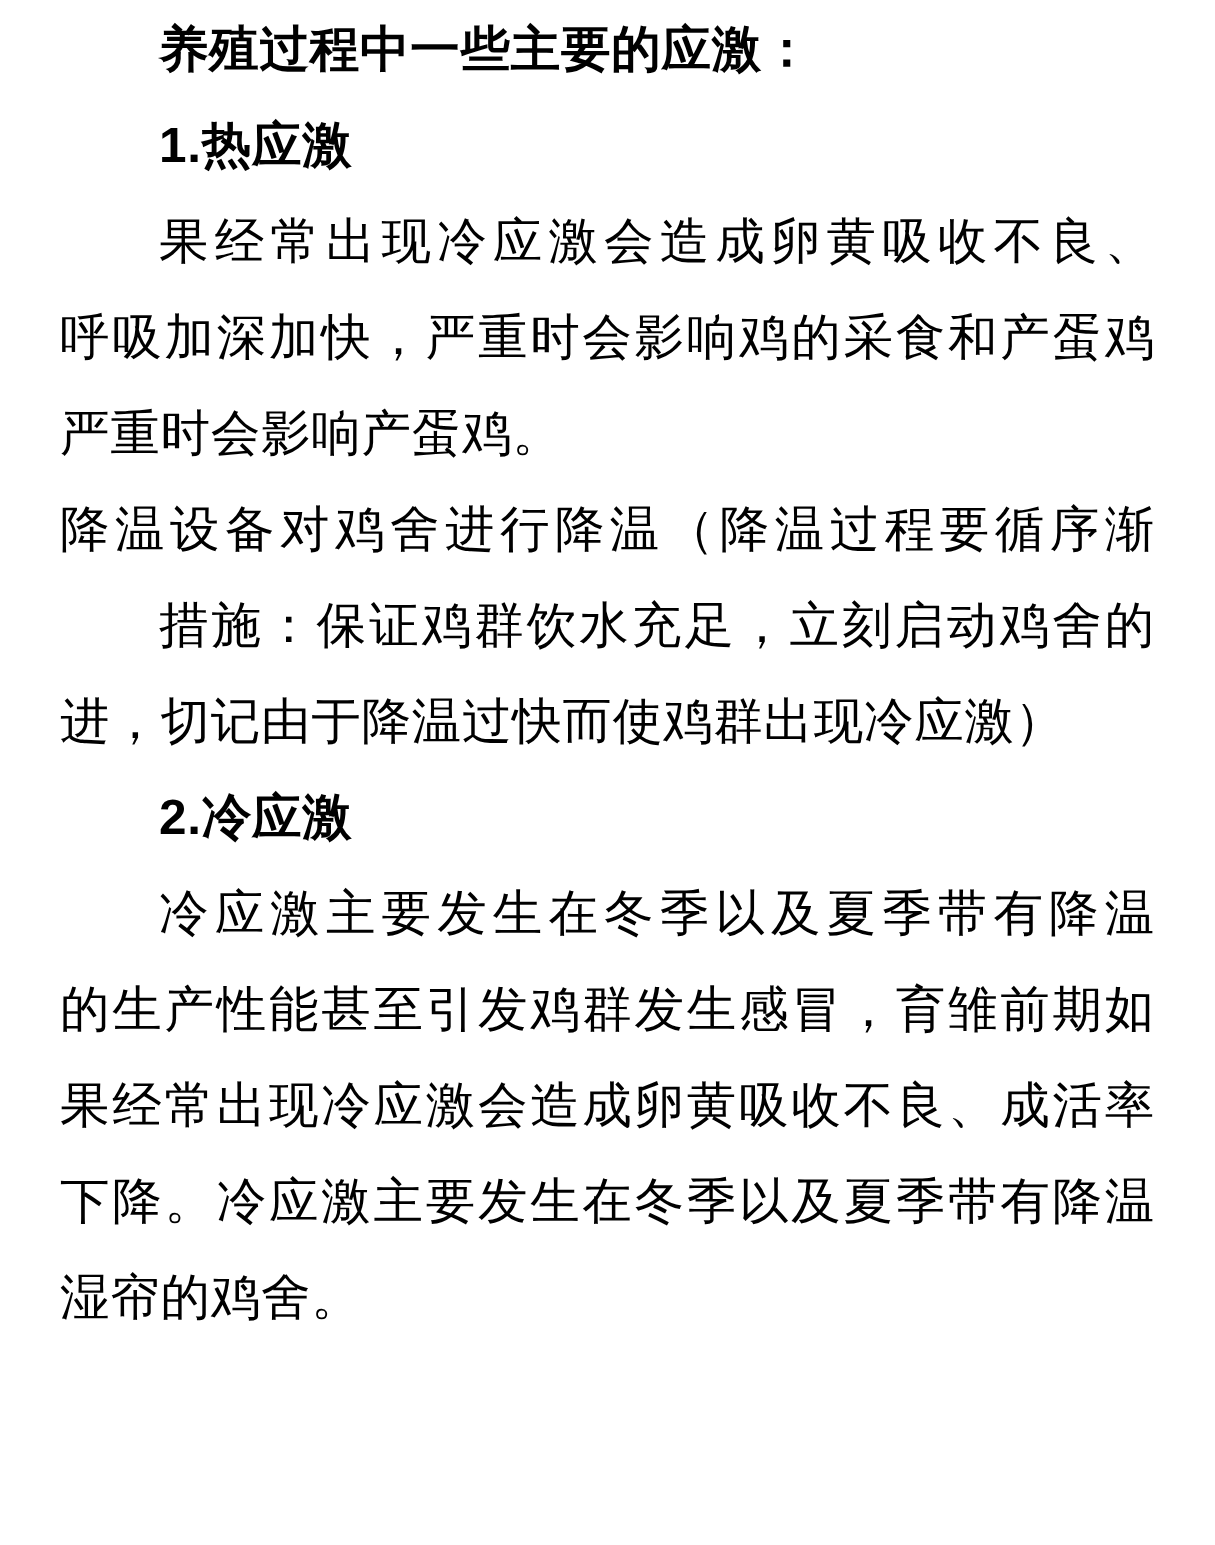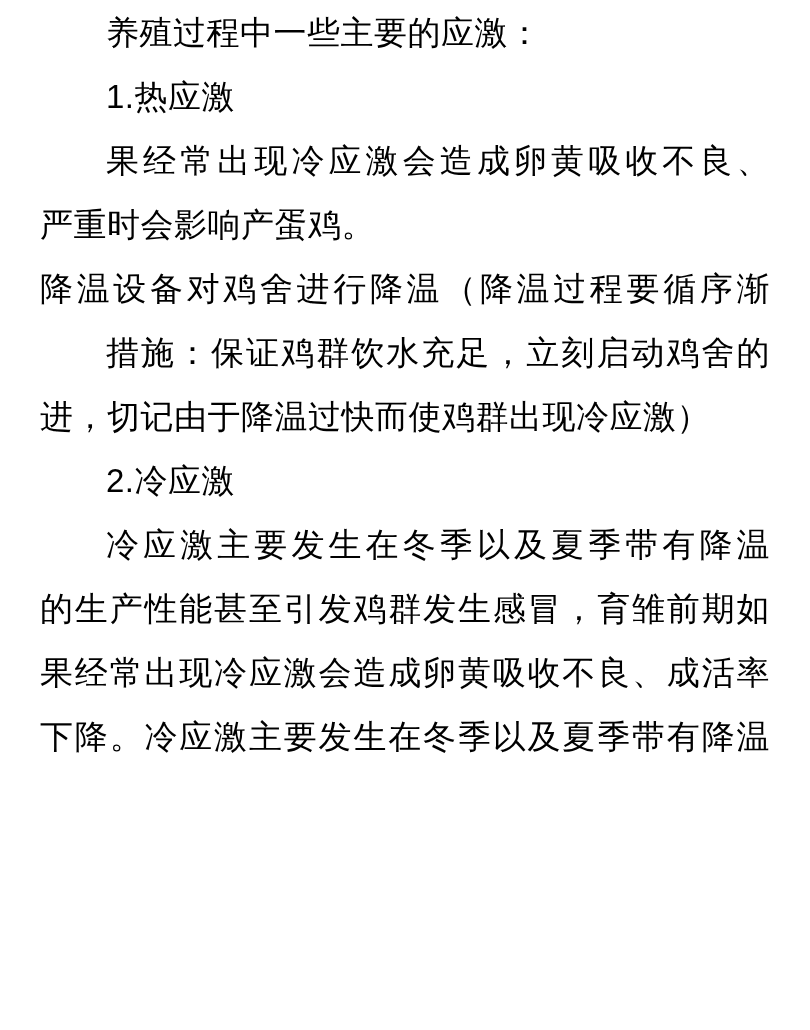--- a/index.html
+++ b/index.html
@@ -28,32 +28,34 @@
   
   .line.j {
     white-space: normal;
     text-align: justify;
     text-align-last: justify;
   }
   .line.indent {
     padding-left: 66px; 
   }
   .line.b {
-    font-weight: 400;
+    font-weight: 700;
   }
 </style>
 </head>
 <body>
 
 <div class="page">
   <div class="line b indent">养殖过程中一些主要的应激：</div>
   <div class="line b indent">1.热应激</div>
   <div class="line j indent">果经常出现冷应激会造成卵黄吸收不良、</div>
+  <div class="line j">呼吸加深加快，严重时会影响鸡的采食和产蛋鸡</div>
   <div class="line">严重时会影响产蛋鸡。</div>
   <div class="line j">降温设备对鸡舍进行降温（降温过程要循序渐</div>
   <div class="line j indent">措施：保证鸡群饮水充足，立刻启动鸡舍的</div>
   <div class="line">进，切记由于降温过快而使鸡群出现冷应激）</div>
   <div class="line b indent">2.冷应激</div>
   <div class="line j indent">冷应激主要发生在冬季以及夏季带有降温</div>
   <div class="line j">的生产性能甚至引发鸡群发生感冒，育雏前期如</div>
   <div class="line j">果经常出现冷应激会造成卵黄吸收不良、成活率</div>
   <div class="line j">下降。冷应激主要发生在冬季以及夏季带有降温</div>
+  <div class="line">湿帘的鸡舍。</div>
 </div>
 
 </body></html>

